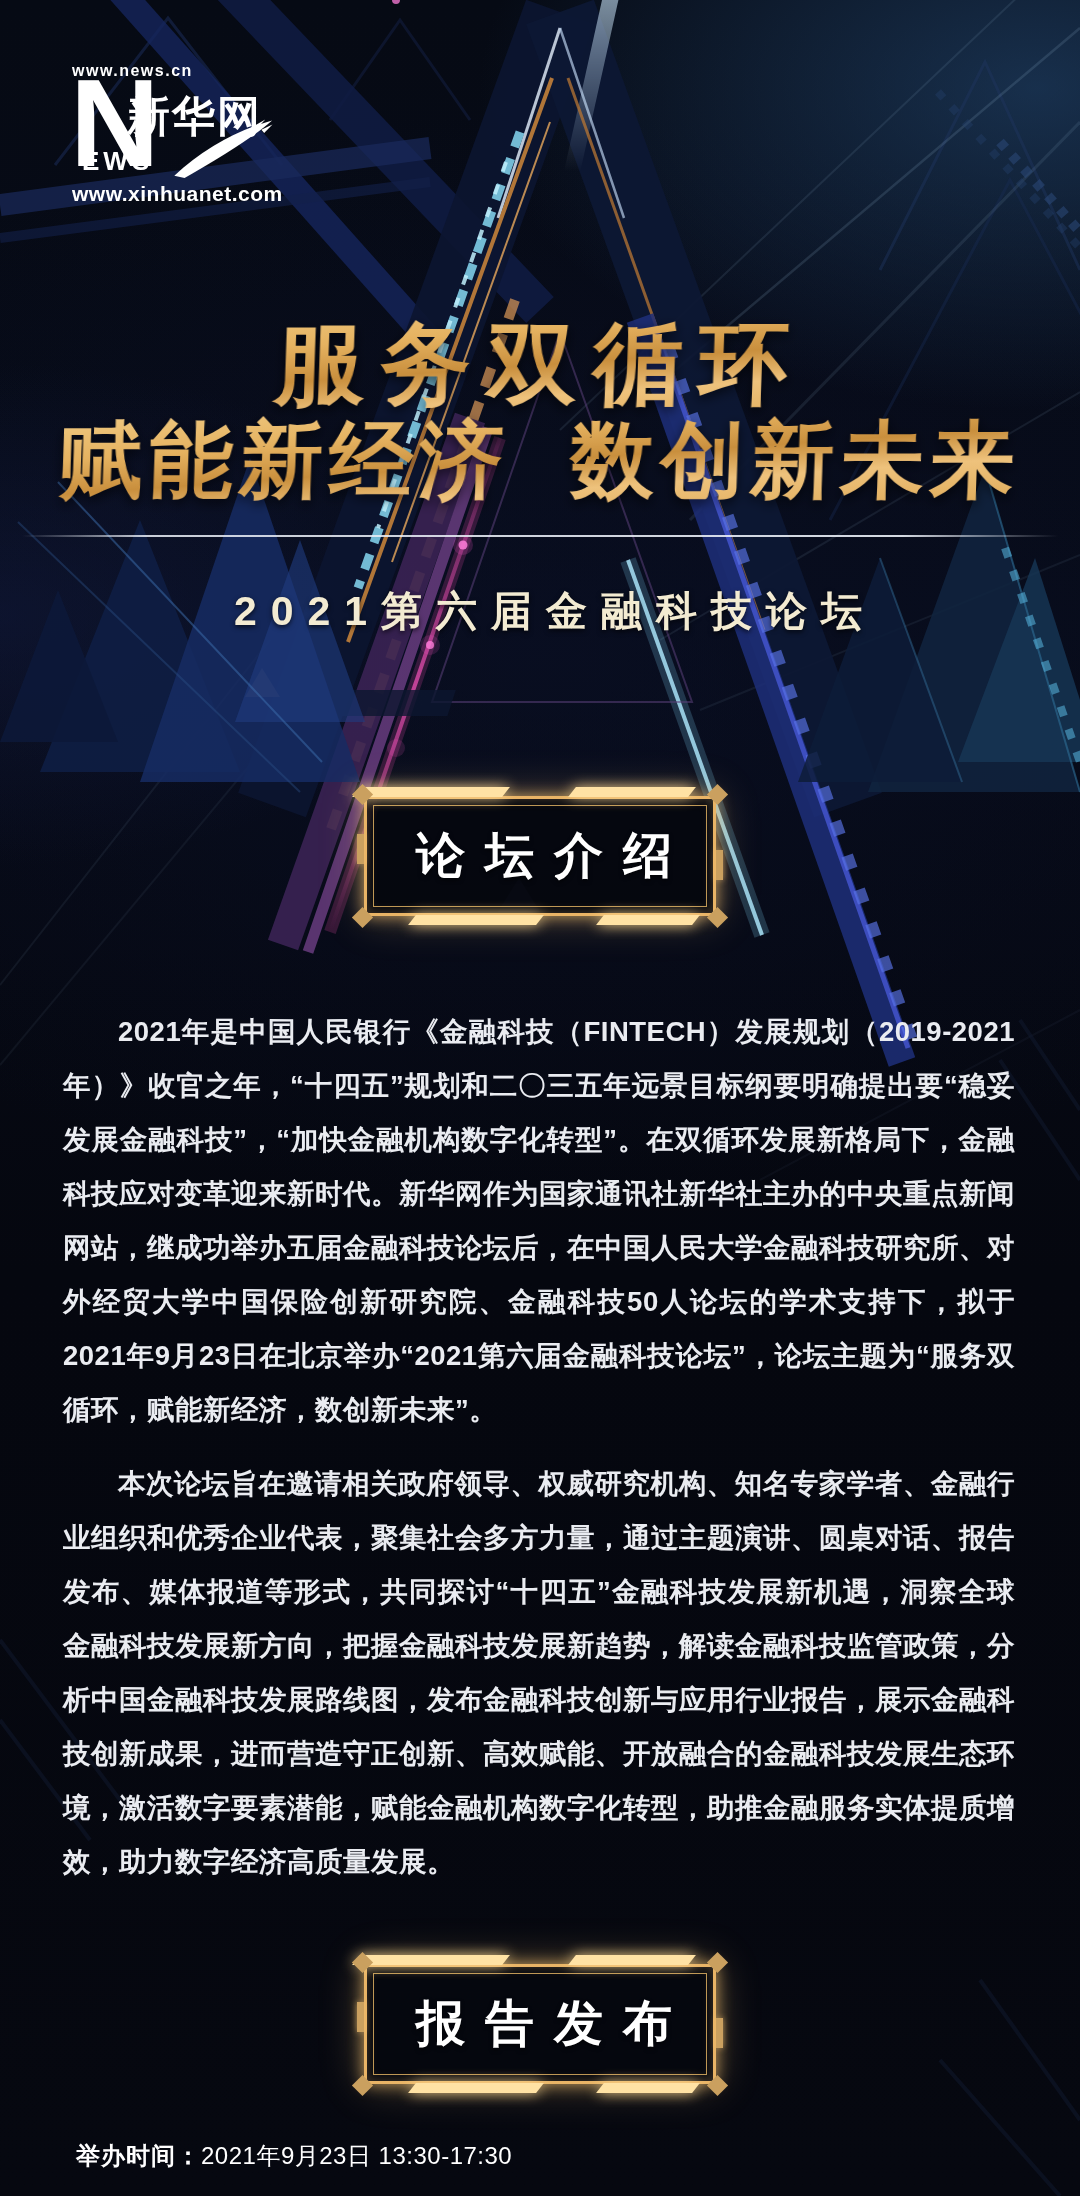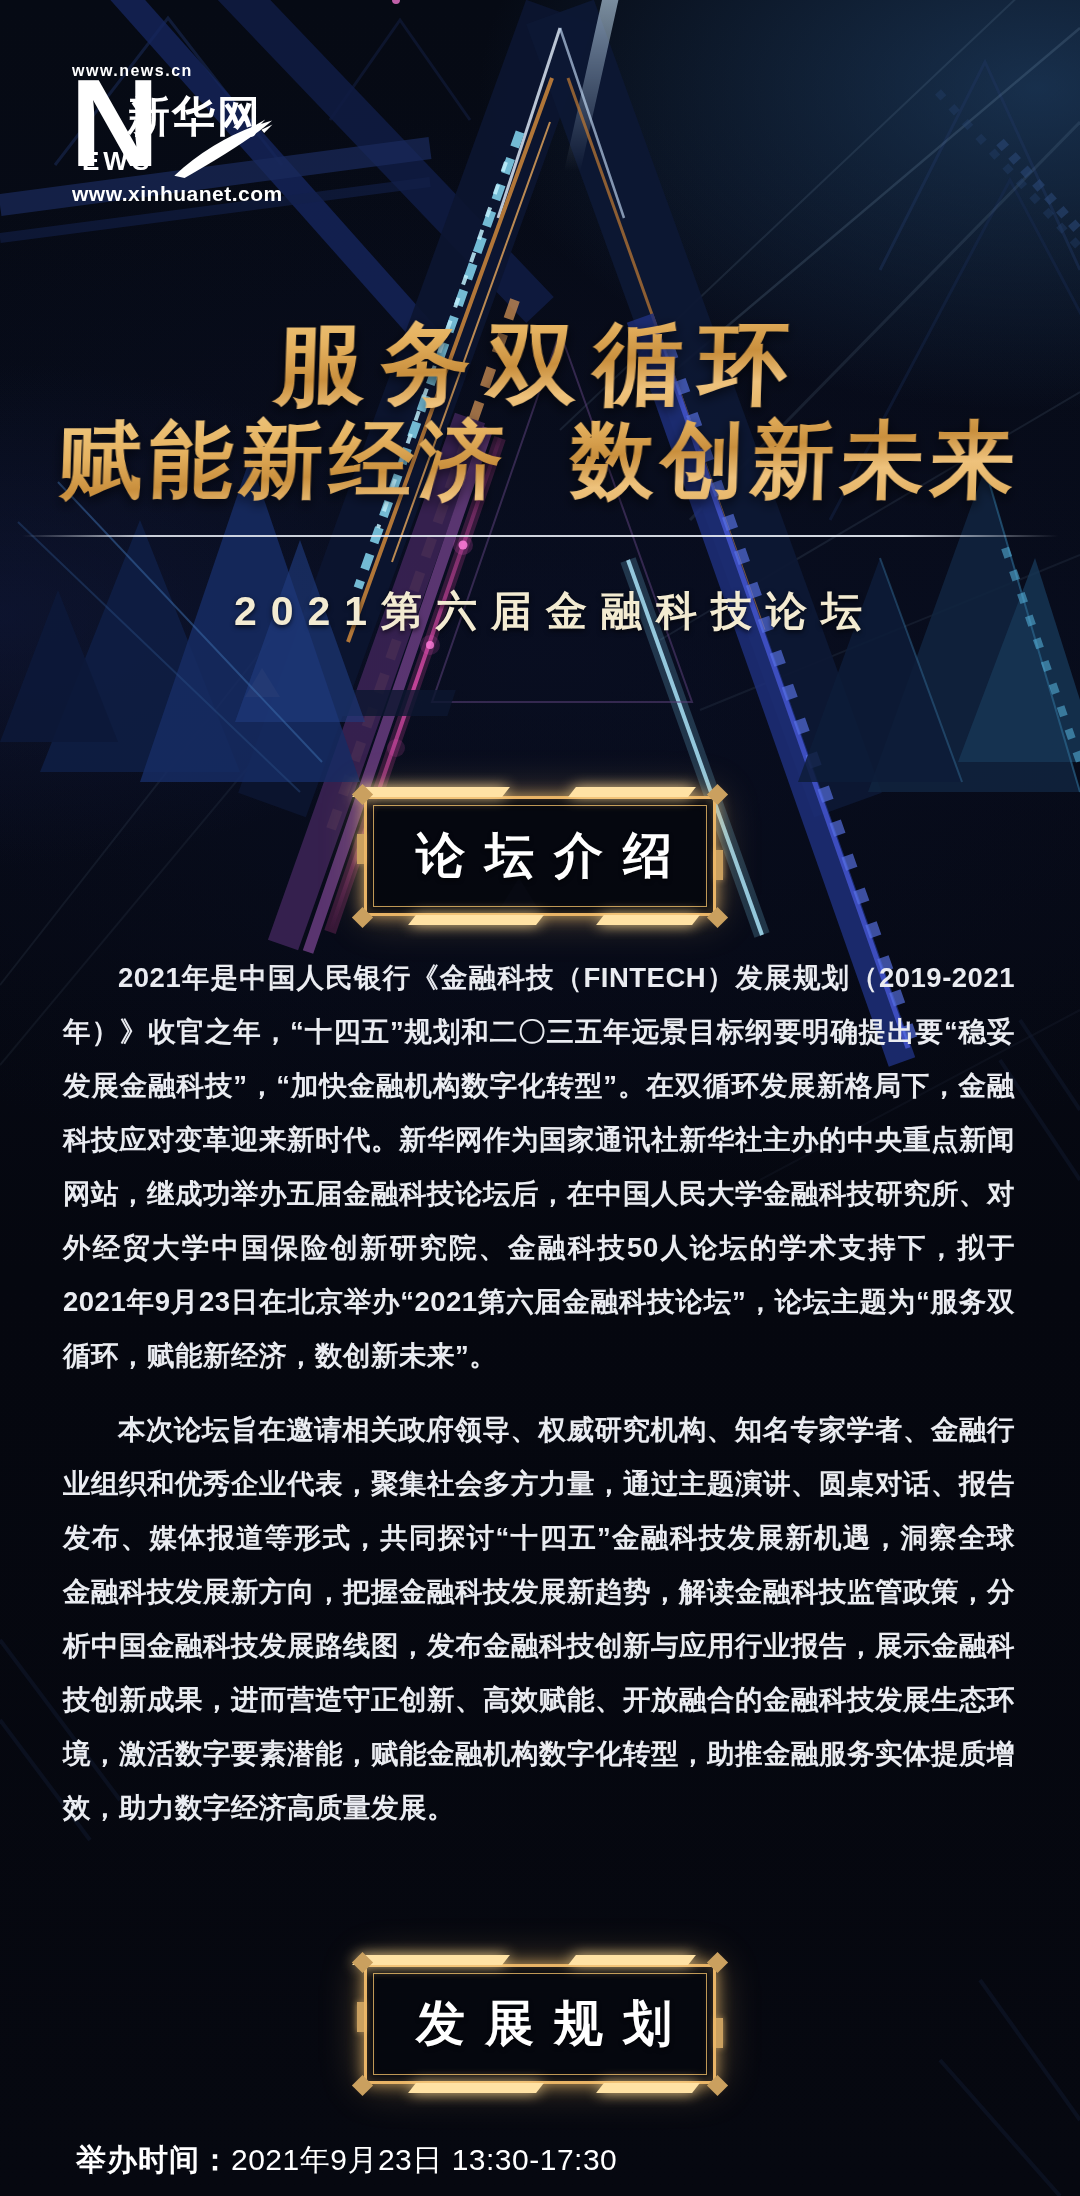--- a/index.html
+++ b/index.html
@@ -65,29 +65,29 @@
   .badge .corner.bl{left:-9px;bottom:-9px;} .badge .corner.br{right:-9px;bottom:-9px;}
   .badge .label{
     position:absolute;inset:0;display:flex;align-items:center;justify-content:center;
     font-size:49px;font-weight:700;color:#fff;letter-spacing:20px;padding-left:20px;
     text-shadow:0 2px 4px rgba(0,0,0,.6);
     margin-left:8px;
   }
   .badge.intro{top:796px;}
   .badge.agenda{top:1964px;}
   
-  .article{position:absolute;left:63px;right:65px;top:951px;z-index:2;}
+  .article{position:absolute;left:63px;right:65px;top:1005px;z-index:2;}
   .article p{
     margin:0 0 20px 0;
     font-size:27.5px;line-height:54px;letter-spacing:.5px;
     color:#eaecf1;font-weight:600;
     text-align:justify;text-indent:2em;
   }
   
-  .footer{position:absolute;left:76px;top:2140px;z-index:2;font-size:30px;color:#fff;white-space:nowrap;}
+  .footer{position:absolute;left:76px;top:2140px;z-index:2;font-size:24px;color:#fff;white-space:nowrap;}
   .footer .lab{font-weight:700;letter-spacing:1px;}
   .footer .val{font-weight:400;letter-spacing:.5px;}
 </style>
 </head>
 <body>
 
 <div class="poster">
 
   <svg class="bg" width="1080" height="2196" viewBox="0 0 1080 2196" aria-hidden="true">
     <defs>
@@ -229,20 +229,20 @@
     <div class="bar t1b"></div>
     <div class="bar t2b"></div>
     <div class="bar b1b"></div>
     <div class="bar b2b"></div>
     <div class="corner tl"></div>
     <div class="corner tr"></div>
     <div class="corner bl"></div>
     <div class="corner br"></div>
     <div class="tick l"></div>
     <div class="tick r"></div>
-    <div class="label">发展规划</div>
+    <div class="label">报告发布</div>
   </div>
 
   <div class="footer">
     <span class="lab">举办时间：</span><span class="val">2021年9月23日 13:30-17:30</span>
   </div>
 
 </div>
 
 </body></html>

